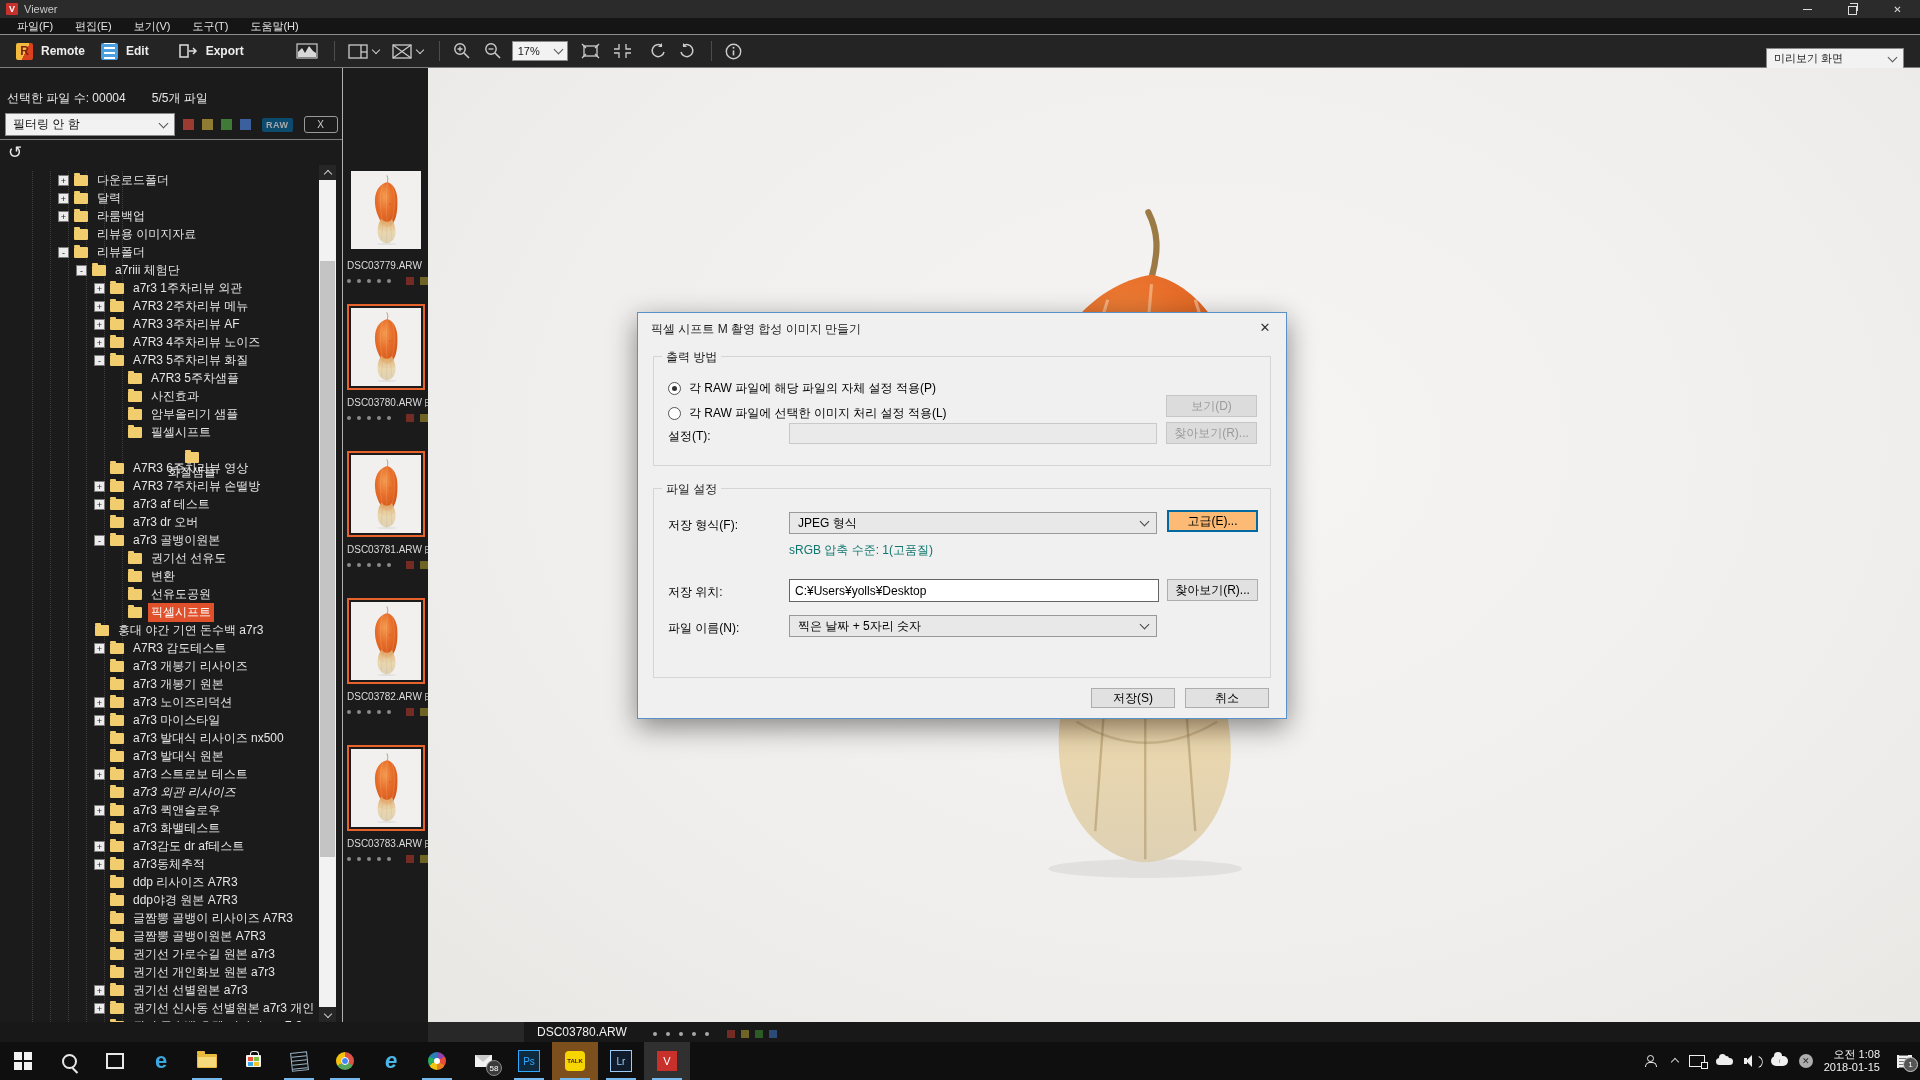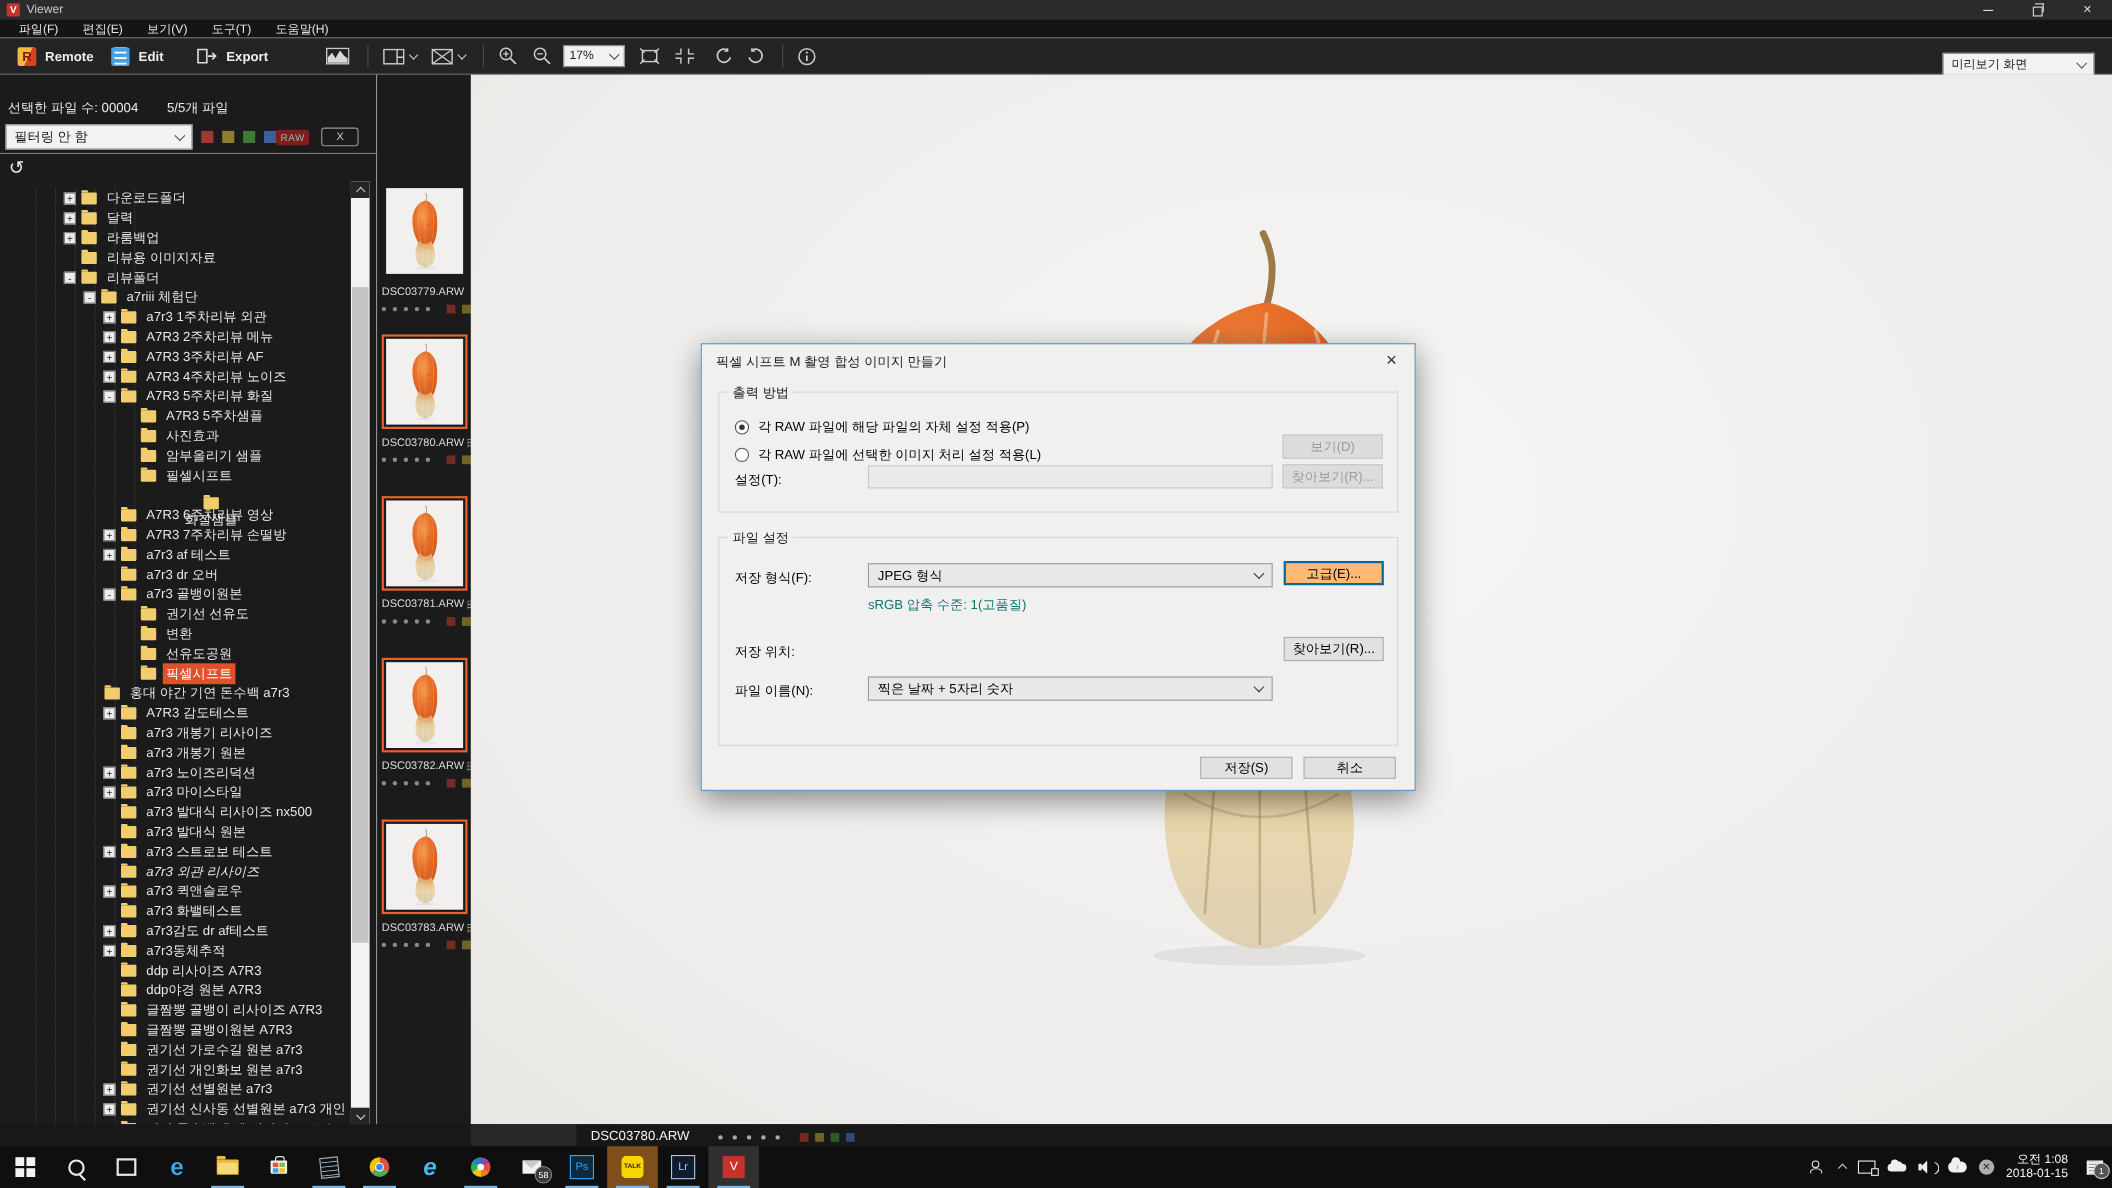--- a/index.html
+++ b/index.html
@@ -33,21 +33,21 @@
   .chev{width:6px;height:6px;border-right:1.5px solid #555;border-bottom:1.5px solid #555;transform:rotate(45deg);margin-top:-3px;flex:none}
   .chev.lt{border-color:#ccc;width:5px;height:5px}
   .preview-combo{position:absolute;right:16px;top:13px;width:122px;height:19px;background:#f2f2f2;color:#222;font-size:11px;display:flex;align-items:center;justify-content:space-between;padding:0 7px;border:1px solid #888}
 
   
   .panel-left{position:absolute;left:0;top:68px;width:342px;bottom:38px;background:#1b1b1b;overflow:hidden}
   .sel-line{position:absolute;left:7px;top:22px;font-size:12px;color:#e8e8e8;display:flex;gap:26px;white-space:nowrap}
   .filter-row{position:absolute;left:5px;top:45px;display:flex;align-items:center}
   .filter-combo{width:154px;height:21px;background:#f2f2f2;border:1px solid #888;color:#111;font-size:12px;display:flex;justify-content:space-between;align-items:center;padding:0 7px}
   .chip{width:11px;height:11px;margin-left:8px}
-  .raw-badge{background:#7f1d1d;color:#a9a9a9;font-size:9px;font-weight:normal;padding:2px 4px;border-radius:2px;letter-spacing:.5px}
+  .raw-badge{margin-left:11px;background:#0c4a6e;color:#a9a9a9;font-size:9px;font-weight:bold;padding:2px 4px;border-radius:2px;letter-spacing:.5px}
   .clear-btn{margin-left:11px;width:32px;height:15px;border:1px solid #9a9a9a;border-radius:3px;color:#ccc;font-size:10px;display:flex;align-items:center;justify-content:center}
   .hdr-divider{position:absolute;left:0;top:71px;width:342px;height:1px;background:#7c7c7c}
   .refresh-ico{position:absolute;left:8px;top:76px;color:#e8e8e8;font-size:17px;line-height:17px}
 
   
   .tree{position:absolute;left:0;top:103px;width:318px;height:851px;overflow:hidden}
   .guide{position:absolute;top:0;bottom:0;width:0;border-left:1px dotted #3e3e3e}
   .tree-row{height:18px;display:flex;align-items:center;font-size:12px;white-space:nowrap;position:relative}
   .exp{width:11px;height:11px;background:#ececec;border:1px solid #7a7a7a;color:#222;font-size:9px;line-height:10px;text-align:center;flex:none;box-sizing:border-box}
   .exp.none{visibility:hidden}
@@ -793,20 +793,21 @@
   <div class="grp grp-file">
     <div class="grp-label">파일 설정</div>
     <div class="fld-label" style="top:28px">저장 형식(F):</div>
     <div class="combo-gray" style="top:23px">
       <span>JPEG 형식</span>
       <span class="chev"></span>
     </div>
     <div class="btn focused" style="right:12px;top:21px">고급(E)...</div>
     <div class="info-text" style="top:53px">sRGB 압축 수준: 1(고품질)</div>
     <div class="fld-label" style="top:95px">저장 위치:</div>
+    <div class="inp-white" style="top:90px">C:¥Users¥yolls¥Desktop</div>
     <div class="btn enabled" style="right:12px;top:90px">찾아보기(R)...</div>
     <div class="fld-label" style="top:131px">파일 이름(N):</div>
     <div class="combo-gray" style="top:126px">
       <span>찍은 날짜 + 5자리 숫자</span>
       <span class="chev"></span>
     </div>
   </div>
 
   <div class="dlg-bottom-btn" style="left:453px;top:375px">저장(S)</div>
   <div class="dlg-bottom-btn" style="left:547px;top:375px">취소</div>

